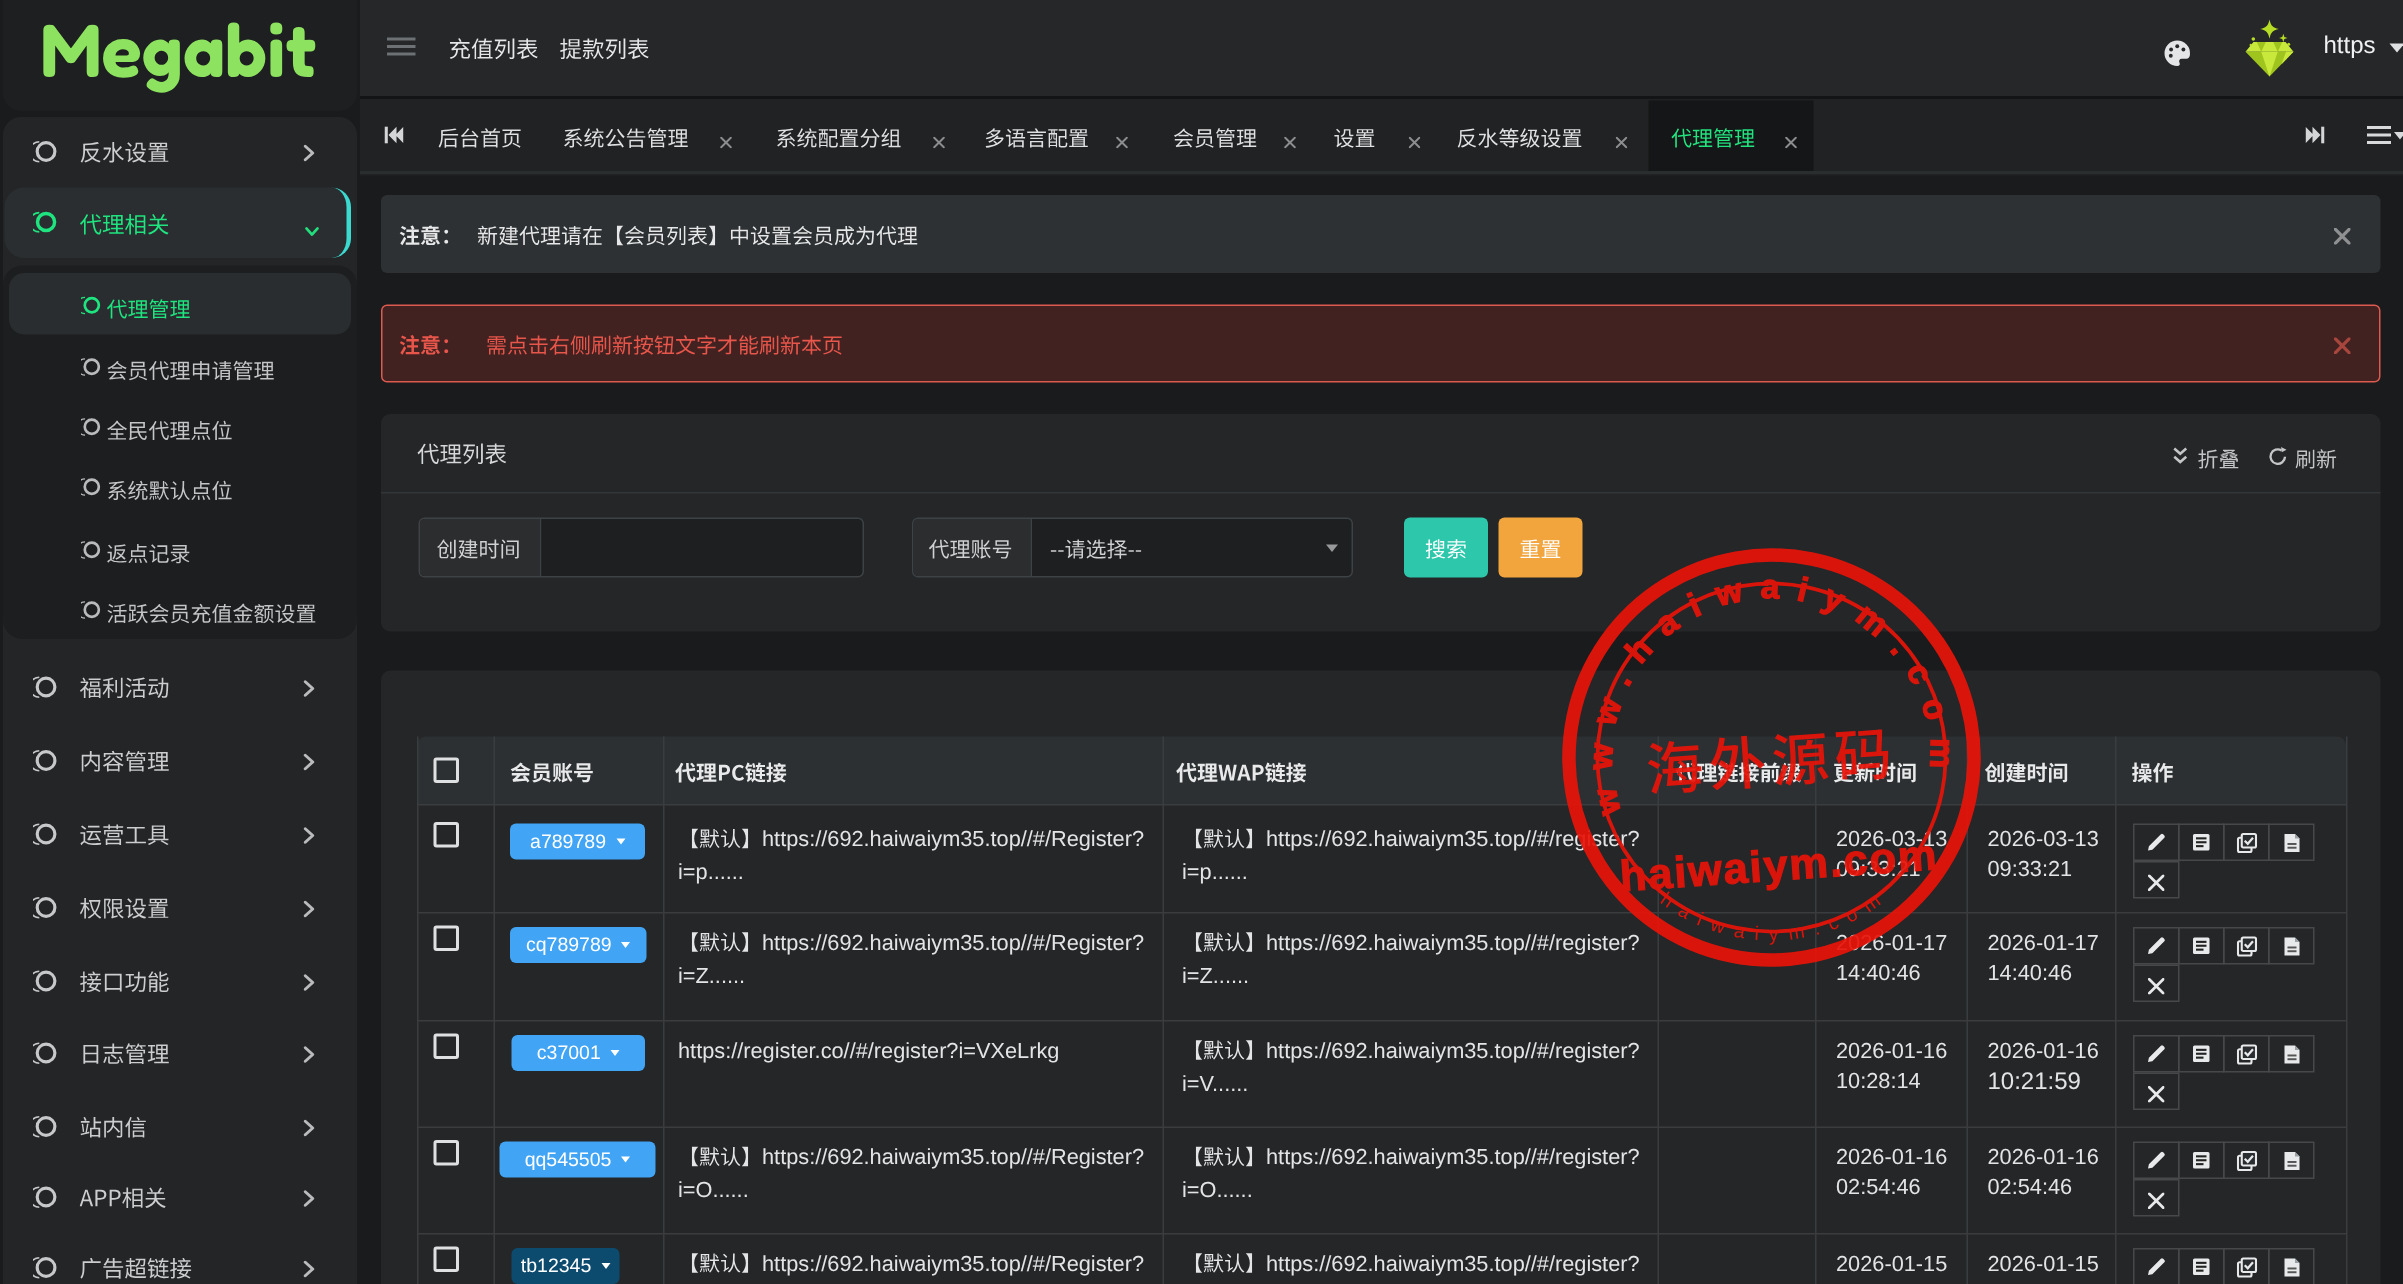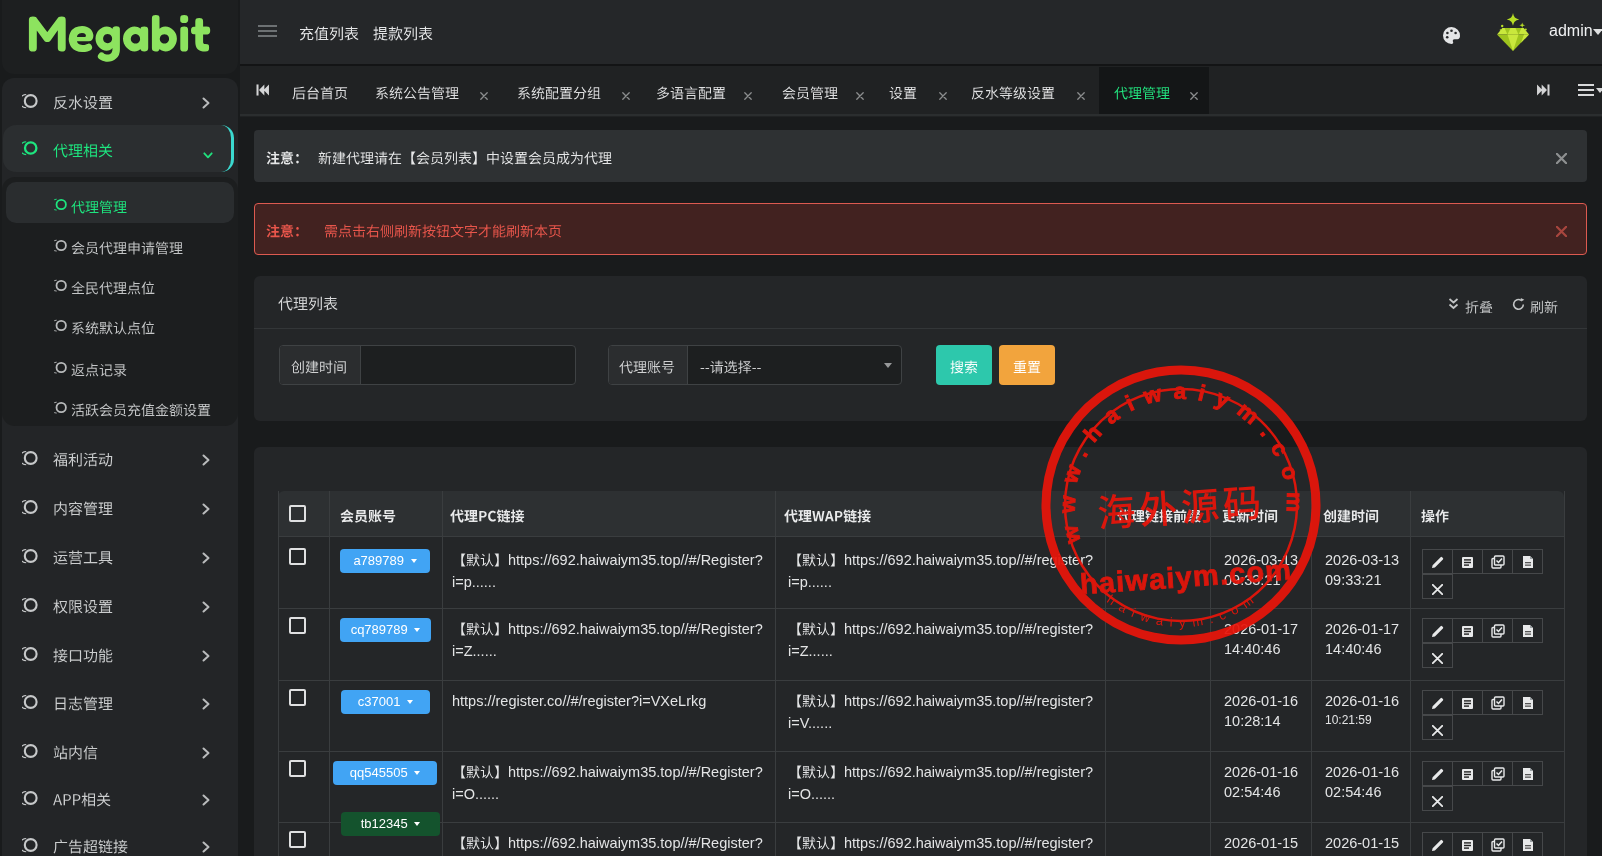--- a/index.html
+++ b/index.html
@@ -195,21 +195,21 @@
         <circle cx="31.8" cy="18.5" r="1"></circle>
         <circle cx="6.5" cy="19" r="0.8"></circle>
 </g>
 <path fill="#c9e83c" d="M3 23.5 L8.3 17 L29.7 17 L35 23.5 Z"></path>
 <path fill="#9fc41e" d="M10.5 17 L16.5 17 L13.5 23.5 Z"></path>
 <path fill="#9fc41e" d="M21.5 17 L27.5 17 L24.5 23.5 Z"></path>
 <path fill="#9fc41e" d="M3 23.5 L35 23.5 L19 40 Z"></path>
 <path fill="#c9e83c" d="M13.5 23.5 L24.5 23.5 L19 40 Z"></path>
 <path fill="#c9e83c" d="M30 23.5 L35 23.5 L27 31.8 Z"></path>
 </svg>
-    <div class="abs" style="left:1549px;top:22px;color:#f0f1f2;font-size:16px">admin</div>
+    <div class="abs" style="left:1549px;top:22px;color:#f0f1f2;font-size:16px">https</div>
     <div class="abs" style="left:1593px;top:29px;width:0;height:0;border-left:5px solid transparent;border-right:5px solid transparent;border-top:6px solid #dfe0e1"></div>
 <div class="abs" style="left:240px;top:64px;width:1362px;height:53px;background:#202223;border-top:2px solid #131415"></div>
 <div class="abs" style="left:1099px;top:67px;width:110px;height:47px;background:#141617"></div>
 <div class="abs" style="left:240px;top:114px;width:1362px;height:1.5px;background:#2b2e2f"></div>
 <svg class="abs" style="left:256px;top:84px" width="13" height="12" viewBox="0 0 14 13">
 <rect x="0.5" y="0.5" width="2.2" height="12" fill="#d4d5d6"></rect>
       <path fill="#d4d5d6" d="M9 0.5 L3.2 6.5 L9 12.5 Z M14 0.5 L8.2 6.5 L14 12.5 Z"></path>
     </svg>
 <div class="abs" style="left:292px;top:83px;color:#dfe0e1"><svg style="vertical-align:-0.16em;" width="56" height="14" viewBox="0 0 56 14">
         <path fill="currentColor" d="M2.1 1.8V5.4C2.1 7.6 2 10.6 0.4 12.7C0.7 12.9 1.1 13.2 1.3 13.5C2.9 11.2 3.2 7.8 3.2 5.4H13.4V4.4H3.2V2.7C6.4 2.5 10 2.1 12.4 1.5L11.5 0.7C9.3 1.2 5.4 1.6 2.1 1.8ZM4.4 7.4V13.5H5.4V12.7H11.2V13.4H12.3V7.4ZM5.4 11.7V8.4H11.2V11.7Z M16.5 7.5V13.4H17.6V12.7H24.4V13.4H25.5V7.5ZM17.6 11.6V8.5H24.4V11.6ZM15.8 6.4C16.3 6.1 17.1 6.1 25.2 5.7C25.6 6.1 25.8 6.5 26.1 6.9L27 6.2C26.2 5.1 24.6 3.3 23.2 2.1L22.4 2.7C23.1 3.3 23.8 4 24.4 4.8L17.2 5.1C18.5 3.9 19.7 2.5 20.9 1L19.8 0.5C18.7 2.2 17.1 4 16.6 4.5C16.1 5 15.7 5.2 15.4 5.3C15.5 5.6 15.7 6.1 15.8 6.4Z M31.4 8H38.6V9.4H31.4ZM31.4 7.1V5.7H38.6V7.1ZM31.4 10.2H38.6V11.7H31.4ZM31.2 0.9C31.6 1.4 32.1 2 32.4 2.5H28.8V3.5H34.4C34.3 3.9 34.2 4.4 34.1 4.8H30.4V13.4H31.4V12.6H38.6V13.4H39.7V4.8H35.2L35.6 3.5H41.3V2.5H37.7C38.1 2 38.6 1.4 39 0.8L37.8 0.5C37.5 1.1 37 1.9 36.6 2.5H32.8L33.4 2.2C33.2 1.7 32.6 1 32.1 0.5Z M48.5 5.9V8.4C48.5 9.9 47.9 11.6 42.7 12.6C42.9 12.8 43.2 13.2 43.3 13.4C48.8 12.3 49.6 10.3 49.6 8.4V5.9ZM49.6 10.8C51.3 11.5 53.4 12.7 54.4 13.5L55 12.6C54 11.9 51.8 10.8 50.2 10.1ZM44.4 4V10.5H45.5V5H52.6V10.5H53.7V4H48.7C49 3.5 49.2 2.9 49.5 2.3H55.1V1.3H43V2.3H48.3C48.1 2.9 47.9 3.5 47.6 4Z"></path>
@@ -463,21 +463,21 @@
     <div class="abs" style="left:289px;top:689px;width:17px;height:17px;border:2px solid #dfe0e1;border-radius:2px"></div>
     <div class="abs" style="left:341px;top:690px;width:89px;height:24px;background:#41a4f4;border-radius:4px;color:#fff;font-size:13px;text-align:center;line-height:24px">c37001 <span style="display:inline-block;vertical-align:2px;margin-left:3px;width:0;height:0;border-left:3.5px solid transparent;border-right:3.5px solid transparent;border-top:4.5px solid #fff"></span></div>
     <div class="abs" style="left:452px;top:693px;color:#e3e4e5;font-size:14.5px"><span>https://register.co//#/register?i=VXeLrkg</span></div>
     <div class="abs" style="left:788px;top:693px;color:#e3e4e5;font-size:14.5px"><svg style="vertical-align:-0.16em;" width="56" height="14" viewBox="0 0 56 14">
         <path fill="currentColor" d="M13.5 0.5V0.5H9.3V13.5H13.5V13.5C12 12.2 10.8 9.8 10.8 7C10.8 4.2 12 1.8 13.5 0.5Z M24.6 1.7C25.2 2.4 25.9 3.4 26.2 4L26.9 3.5C26.6 2.9 25.9 2 25.3 1.3ZM16.3 2.5C16.5 3.2 16.7 4.1 16.7 4.7L17.3 4.5C17.3 4 17.1 3.1 16.8 2.4ZM16.8 10.7C17 11.4 17 12.4 17 13.1L17.7 13C17.7 12.4 17.7 11.4 17.5 10.6ZM18.2 10.7C18.5 11.4 18.6 12.3 18.7 12.9L19.4 12.7C19.3 12.1 19.1 11.2 18.9 10.5ZM19.6 10.6C19.9 11.1 20.1 11.9 20.2 12.3L20.9 12.1C20.8 11.6 20.6 10.9 20.3 10.4ZM15.6 10.3C15.3 11.1 14.9 12.2 14.5 12.8L15.2 13.2C15.6 12.5 16 11.4 16.3 10.6ZM19.2 2.4C19.1 3 18.8 4 18.6 4.6L19.1 4.8C19.3 4.3 19.6 3.3 19.8 2.6ZM23.6 0.6V3.8L23.5 4.6H21.2V5.6H23.5C23.3 7.9 22.7 10.6 20.7 12.8C21 12.9 21.3 13.2 21.5 13.4C23 11.7 23.8 9.8 24.1 7.9C24.7 10.3 25.6 12.2 27 13.4C27.2 13.1 27.5 12.8 27.7 12.6C26 11.3 25 8.6 24.5 5.6H27.3V4.6H24.5L24.5 3.8V0.6ZM16.1 1.8H17.7V5.2H16.1ZM18.4 1.8H20V5.2H18.4ZM15.1 7V7.9H17.6V9L14.8 9.1L14.9 10.1C16.5 9.9 18.8 9.8 21 9.6L21 8.8L18.5 8.9V7.9H20.8V7H18.5V6H20.8V1H15.2V6H17.6V7Z M30 1.5C30.7 2.1 31.6 3 32.1 3.6L32.8 2.8C32.4 2.3 31.4 1.4 30.7 0.8ZM36.7 0.6C36.7 5.3 36.8 10.2 33.2 12.7C33.5 12.9 33.8 13.2 34 13.4C35.9 12.1 36.8 10.1 37.3 7.7C37.8 9.7 38.8 12.1 40.8 13.4C41 13.2 41.3 12.9 41.6 12.7C38.5 10.7 37.8 6.2 37.7 4.9C37.8 3.5 37.8 2 37.8 0.6ZM28.7 5V6H31V10.8C31 11.4 30.5 11.9 30.2 12.1C30.4 12.3 30.7 12.7 30.8 12.9C31 12.6 31.4 12.3 34.1 10.4C34 10.2 33.8 9.8 33.8 9.6L32 10.7V5Z M46.7 13.5V0.5H42.5V0.5C44 1.8 45.2 4.2 45.2 7C45.2 9.8 44 12.2 42.5 13.5V13.5Z"></path>
       </svg><span>https://692.haiwaiym35.top//#/register?</span></div>
     <div class="abs" style="left:788px;top:715px;color:#e3e4e5;font-size:14.5px"><span>i=V......</span></div>
     <div class="abs" style="left:1224px;top:693px;color:#e3e4e5;font-size:14.5px">2026-01-16</div>
     <div class="abs" style="left:1224px;top:713px;color:#e3e4e5;font-size:14.5px">10:28:14</div>
     <div class="abs" style="left:1325px;top:693px;color:#e3e4e5;font-size:14.5px">2026-01-16</div>
-    <div class="abs" style="left:1325px;top:713px;color:#e3e4e5;font-size:12px">10:21:59</div>
+    <div class="abs" style="left:1325px;top:713px;color:#e3e4e5;font-size:16px">10:21:59</div>
     <div class="abs" style="left:1422px;top:690px;width:31px;height:25px;border:1px solid #46484a;text-align:center">
       <div style="margin-top:5px"><svg width="13" height="13" viewBox="0 0 13 13">
           <path fill="#e8e9ea" d="M1 12 L1.6 9.2 L9.6 1.2 Q10.3 0.5 11.1 1.2 L11.9 2 Q12.6 2.8 11.9 3.5 L3.9 11.5 L1 12 Z"></path>
         </svg></div>
     </div>
     <div class="abs" style="left:1452px;top:690px;width:31px;height:25px;border:1px solid #46484a;text-align:center">
       <div style="margin-top:5px"><svg width="13" height="13" viewBox="0 0 13 13">
           <rect x="1" y="1" width="11" height="11" rx="1" fill="#e8e9ea"></rect>
           <rect x="3" y="3.2" width="7" height="1.4" fill="#222"></rect>
           <rect x="3" y="5.8" width="7" height="1.4" fill="#222"></rect>
@@ -545,21 +545,21 @@
           <rect x="3" y="7" width="6" height="1.3" fill="#555"></rect>
           <rect x="3" y="9.5" width="6" height="1.3" fill="#555"></rect>
         </svg></div>
     </div>
     <div class="abs" style="left:1422px;top:786px;width:31px;height:25px;border:1px solid #46484a">
       <div style="margin:6px 0 0 9px"><svg width="11.0" height="11.0" viewBox="0 0 11.0 11.0">
           <path d="M0.8 0.8 L10.2 10.2 M10.2 0.8 L0.8 10.2" stroke="#e8e9ea" stroke-width="1.8" stroke-linecap="round"></path>
         </svg></div>
     </div>
     <div class="abs" style="left:289px;top:831px;width:17px;height:17px;border:2px solid #dfe0e1;border-radius:2px"></div>
-    <div class="abs" style="left:341px;top:812px;width:99px;height:24px;background:#14532d;border-radius:4px;color:#fff;font-size:13px;text-align:center;line-height:24px">tb12345 <span style="display:inline-block;vertical-align:2px;margin-left:3px;width:0;height:0;border-left:3.5px solid transparent;border-right:3.5px solid transparent;border-top:4.5px solid #fff"></span></div>
+    <div class="abs" style="left:341px;top:832px;width:72px;height:24px;background:#0c4a6e;border-radius:4px;color:#fff;font-size:13px;text-align:center;line-height:24px">tb12345 <span style="display:inline-block;vertical-align:2px;margin-left:3px;width:0;height:0;border-left:3.5px solid transparent;border-right:3.5px solid transparent;border-top:4.5px solid #fff"></span></div>
     <div class="abs" style="left:452px;top:835px;color:#e3e4e5;font-size:14.5px"><svg style="vertical-align:-0.16em;" width="56" height="14" viewBox="0 0 56 14">
         <path fill="currentColor" d="M13.5 0.5V0.5H9.3V13.5H13.5V13.5C12 12.2 10.8 9.8 10.8 7C10.8 4.2 12 1.8 13.5 0.5Z M24.6 1.7C25.2 2.4 25.9 3.4 26.2 4L26.9 3.5C26.6 2.9 25.9 2 25.3 1.3ZM16.3 2.5C16.5 3.2 16.7 4.1 16.7 4.7L17.3 4.5C17.3 4 17.1 3.1 16.8 2.4ZM16.8 10.7C17 11.4 17 12.4 17 13.1L17.7 13C17.7 12.4 17.7 11.4 17.5 10.6ZM18.2 10.7C18.5 11.4 18.6 12.3 18.7 12.9L19.4 12.7C19.3 12.1 19.1 11.2 18.9 10.5ZM19.6 10.6C19.9 11.1 20.1 11.9 20.2 12.3L20.9 12.1C20.8 11.6 20.6 10.9 20.3 10.4ZM15.6 10.3C15.3 11.1 14.9 12.2 14.5 12.8L15.2 13.2C15.6 12.5 16 11.4 16.3 10.6ZM19.2 2.4C19.1 3 18.8 4 18.6 4.6L19.1 4.8C19.3 4.3 19.6 3.3 19.8 2.6ZM23.6 0.6V3.8L23.5 4.6H21.2V5.6H23.5C23.3 7.9 22.7 10.6 20.7 12.8C21 12.9 21.3 13.2 21.5 13.4C23 11.7 23.8 9.8 24.1 7.9C24.7 10.3 25.6 12.2 27 13.4C27.2 13.1 27.5 12.8 27.7 12.6C26 11.3 25 8.6 24.5 5.6H27.3V4.6H24.5L24.5 3.8V0.6ZM16.1 1.8H17.7V5.2H16.1ZM18.4 1.8H20V5.2H18.4ZM15.1 7V7.9H17.6V9L14.8 9.1L14.9 10.1C16.5 9.9 18.8 9.8 21 9.6L21 8.8L18.5 8.9V7.9H20.8V7H18.5V6H20.8V1H15.2V6H17.6V7Z M30 1.5C30.7 2.1 31.6 3 32.1 3.6L32.8 2.8C32.4 2.3 31.4 1.4 30.7 0.8ZM36.7 0.6C36.7 5.3 36.8 10.2 33.2 12.7C33.5 12.9 33.8 13.2 34 13.4C35.9 12.1 36.8 10.1 37.3 7.7C37.8 9.7 38.8 12.1 40.8 13.4C41 13.2 41.3 12.9 41.6 12.7C38.5 10.7 37.8 6.2 37.7 4.9C37.8 3.5 37.8 2 37.8 0.6ZM28.7 5V6H31V10.8C31 11.4 30.5 11.9 30.2 12.1C30.4 12.3 30.7 12.7 30.8 12.9C31 12.6 31.4 12.3 34.1 10.4C34 10.2 33.8 9.8 33.8 9.6L32 10.7V5Z M46.7 13.5V0.5H42.5V0.5C44 1.8 45.2 4.2 45.2 7C45.2 9.8 44 12.2 42.5 13.5V13.5Z"></path>
       </svg><span>https://692.haiwaiym35.top//#/Register?</span></div>
     <div class="abs" style="left:788px;top:835px;color:#e3e4e5;font-size:14.5px"><svg style="vertical-align:-0.16em;" width="56" height="14" viewBox="0 0 56 14">
         <path fill="currentColor" d="M13.5 0.5V0.5H9.3V13.5H13.5V13.5C12 12.2 10.8 9.8 10.8 7C10.8 4.2 12 1.8 13.5 0.5Z M24.6 1.7C25.2 2.4 25.9 3.4 26.2 4L26.9 3.5C26.6 2.9 25.9 2 25.3 1.3ZM16.3 2.5C16.5 3.2 16.7 4.1 16.7 4.7L17.3 4.5C17.3 4 17.1 3.1 16.8 2.4ZM16.8 10.7C17 11.4 17 12.4 17 13.1L17.7 13C17.7 12.4 17.7 11.4 17.5 10.6ZM18.2 10.7C18.5 11.4 18.6 12.3 18.7 12.9L19.4 12.7C19.3 12.1 19.1 11.2 18.9 10.5ZM19.6 10.6C19.9 11.1 20.1 11.9 20.2 12.3L20.9 12.1C20.8 11.6 20.6 10.9 20.3 10.4ZM15.6 10.3C15.3 11.1 14.9 12.2 14.5 12.8L15.2 13.2C15.6 12.5 16 11.4 16.3 10.6ZM19.2 2.4C19.1 3 18.8 4 18.6 4.6L19.1 4.8C19.3 4.3 19.6 3.3 19.8 2.6ZM23.6 0.6V3.8L23.5 4.6H21.2V5.6H23.5C23.3 7.9 22.7 10.6 20.7 12.8C21 12.9 21.3 13.2 21.5 13.4C23 11.7 23.8 9.8 24.1 7.9C24.7 10.3 25.6 12.2 27 13.4C27.2 13.1 27.5 12.8 27.7 12.6C26 11.3 25 8.6 24.5 5.6H27.3V4.6H24.5L24.5 3.8V0.6ZM16.1 1.8H17.7V5.2H16.1ZM18.4 1.8H20V5.2H18.4ZM15.1 7V7.9H17.6V9L14.8 9.1L14.9 10.1C16.5 9.9 18.8 9.8 21 9.6L21 8.8L18.5 8.9V7.9H20.8V7H18.5V6H20.8V1H15.2V6H17.6V7Z M30 1.5C30.7 2.1 31.6 3 32.1 3.6L32.8 2.8C32.4 2.3 31.4 1.4 30.7 0.8ZM36.7 0.6C36.7 5.3 36.8 10.2 33.2 12.7C33.5 12.9 33.8 13.2 34 13.4C35.9 12.1 36.8 10.1 37.3 7.7C37.8 9.7 38.8 12.1 40.8 13.4C41 13.2 41.3 12.9 41.6 12.7C38.5 10.7 37.8 6.2 37.7 4.9C37.8 3.5 37.8 2 37.8 0.6ZM28.7 5V6H31V10.8C31 11.4 30.5 11.9 30.2 12.1C30.4 12.3 30.7 12.7 30.8 12.9C31 12.6 31.4 12.3 34.1 10.4C34 10.2 33.8 9.8 33.8 9.6L32 10.7V5Z M46.7 13.5V0.5H42.5V0.5C44 1.8 45.2 4.2 45.2 7C45.2 9.8 44 12.2 42.5 13.5V13.5Z"></path>
       </svg><span>https://692.haiwaiym35.top//#/register?</span></div>
     <div class="abs" style="left:1224px;top:835px;color:#e3e4e5;font-size:14.5px">2026-01-15</div>
     <div class="abs" style="left:1325px;top:835px;color:#e3e4e5;font-size:14.5px">2026-01-15</div>
     <div class="abs" style="left:1422px;top:832px;width:31px;height:25px;border:1px solid #46484a;text-align:center">
       <div style="margin-top:5px"><svg width="13" height="13" viewBox="0 0 13 13">

